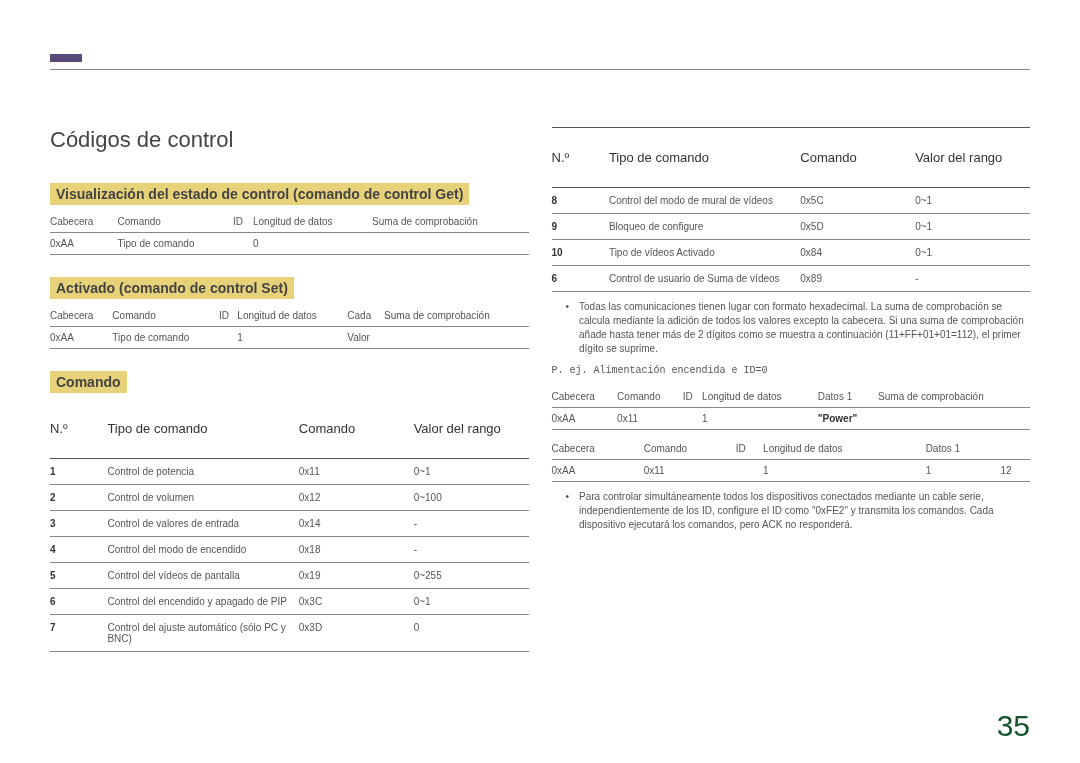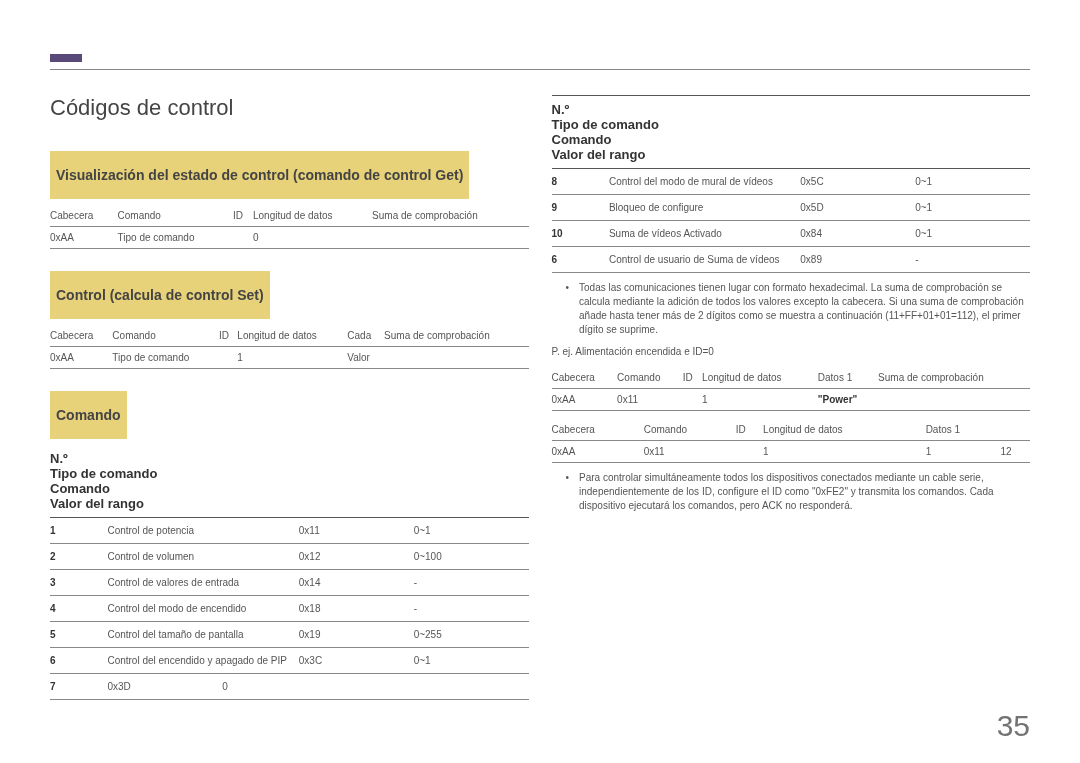--- a/index.html
+++ b/index.html
@@ -23,36 +23,36 @@
   .top-rule {
     position: absolute;
     top: 69px;
     left: 50px;
     right: 50px;
     border-top: 1px solid #888;
   }
   .columns {
     display: flex;
     gap: 23px;
-    margin-top: 55px;
+    margin-top: 87px;
   }
   .col { flex: 1; }
   h1 {
     font-size: 22px;
     font-weight: 400;
     color: #444;
     margin-bottom: 18px;
   }
   h2 {
     display: inline-block;
     font-size: 14px;
     font-weight: 700;
     color: #444;
     background: #e7d27a;
-    padding: 16px 6px;
+    padding: 3px 6px;
     margin-bottom: 6px;
     margin-top: 12px;
   }
   .small-table {
     border-collapse: collapse;
     width: 100%;
     font-size: 10px;
     color: #555;
     margin-bottom: 10px;
   }
@@ -60,25 +60,24 @@
     text-align: left;
     padding: 5px 4px 5px 0;
     vertical-align: top;
     font-weight: 400;
   }
   .small-table tr.hdr td { border-bottom: 1px solid #888; }
   .small-table tr.row td { border-bottom: 1px solid #888; }
   .cmd-header {
     display: flex;
     font-size: 13px;
-    font-weight: 700;
+    font-weight: 400;
     color: #333;
     border-bottom: 1px solid #555;
-    padding: 6px 0;
-    flex-direction: column;
+    padding: 22px 0;
   }
   .cmd-header.topborder { border-top: 1px solid #555; }
   .c-no { width: 12%; }
   .c-tipo { width: 40%; }
   .c-cmd { width: 24%; }
   .c-rng { width: 24%; }
   .cmd-row {
     display: flex;
     font-size: 10px;
     color: #555;
@@ -87,27 +86,27 @@
   }
   .cmd-row .c-no { font-weight: 700; color: #333; }
   .bullet {
     display: flex;
     font-size: 10px;
     color: #555;
     margin: 8px 0 8px 14px;
     line-height: 1.4;
   }
   .bullet::before { content: "•"; margin-right: 10px; }
-  .plain { font-size: 10px; color: #555; margin: 8px 0 8px 0; line-height: 1.4; }
+  .plain { font-size: 10px; color: #555; margin: 8px 0 8px 0; line-height: 1.4; font-family: Liberation Mono, monospace; }
   .page-num {
     position: absolute;
     bottom: 20px;
     right: 50px;
     font-size: 30px;
-    color: #737373;
+    color: #14532d;
     font-weight: 300;
   }
   .six-table {
     border-collapse: collapse;
     width: 100%;
     font-size: 10px;
     color: #555;
     margin: 8px 0;
   }
   .six-table td {
@@ -143,21 +142,21 @@
       <tr class="row">
         <td>0xAA</td>
         <td>Tipo de comando</td>
         <td></td>
         <td>0</td>
         <td></td>
       </tr>
     </tbody>
       </table>
 
-    <h2>Control (calcula de control Set)</h2>
+    <h2>Activado (comando de control Set)</h2>
     <table class="small-table">
       <tbody>
           <tr class="hdr">
         <td>Cabecera</td>
         <td>Comando</td>
         <td>ID</td>
         <td>Longitud de datos</td>
         <td>Cada</td>
         <td>Suma de comprobación</td>
       </tr>
@@ -199,32 +198,33 @@
           <div class="c-rng">-</div>
         </div>
         <div class="cmd-row">
           <div class="c-no">4</div>
           <div class="c-tipo">Control del modo de encendido</div>
           <div class="c-cmd">0x18</div>
           <div class="c-rng">-</div>
         </div>
         <div class="cmd-row">
           <div class="c-no">5</div>
-          <div class="c-tipo">Control del tamaño de pantalla</div>
+          <div class="c-tipo">Control del vídeos de pantalla</div>
           <div class="c-cmd">0x19</div>
           <div class="c-rng">0~255</div>
         </div>
         <div class="cmd-row">
           <div class="c-no">6</div>
           <div class="c-tipo">Control del encendido y apagado de PIP</div>
           <div class="c-cmd">0x3C</div>
           <div class="c-rng">0~1</div>
         </div>
         <div class="cmd-row">
           <div class="c-no">7</div>
+          <div class="c-tipo">Control del ajuste automático (sólo PC y BNC)</div>
           <div class="c-cmd">0x3D</div>
           <div class="c-rng">0</div>
         </div>
       </div>
   </div>
 
   <div class="col">
     <div class="cmd-header topborder">
       <div class="c-no">N.º</div>
       <div class="c-tipo">Tipo de comando</div>
@@ -239,21 +239,21 @@
           <div class="c-rng">0~1</div>
         </div>
         <div class="cmd-row">
           <div class="c-no">9</div>
           <div class="c-tipo">Bloqueo de configure</div>
           <div class="c-cmd">0x5D</div>
           <div class="c-rng">0~1</div>
         </div>
         <div class="cmd-row">
           <div class="c-no">10</div>
-          <div class="c-tipo">Suma de vídeos Activado</div>
+          <div class="c-tipo">Tipo de vídeos Activado</div>
           <div class="c-cmd">0x84</div>
           <div class="c-rng">0~1</div>
         </div>
         <div class="cmd-row">
           <div class="c-no">6</div>
           <div class="c-tipo">Control de usuario de Suma de vídeos</div>
           <div class="c-cmd">0x89</div>
           <div class="c-rng">-</div>
         </div>
       </div>

